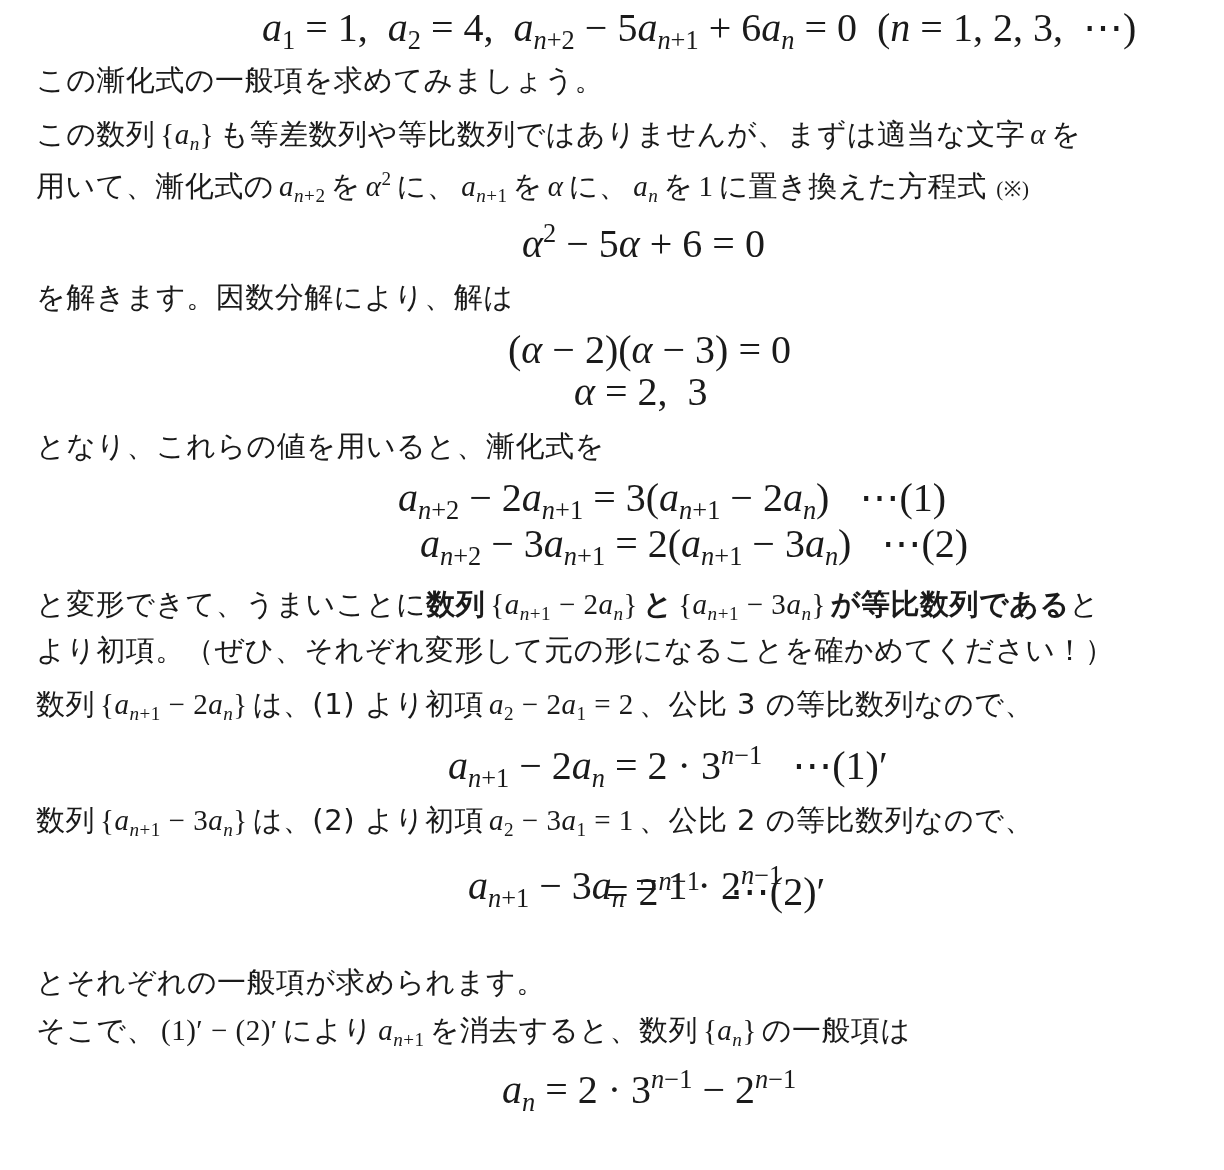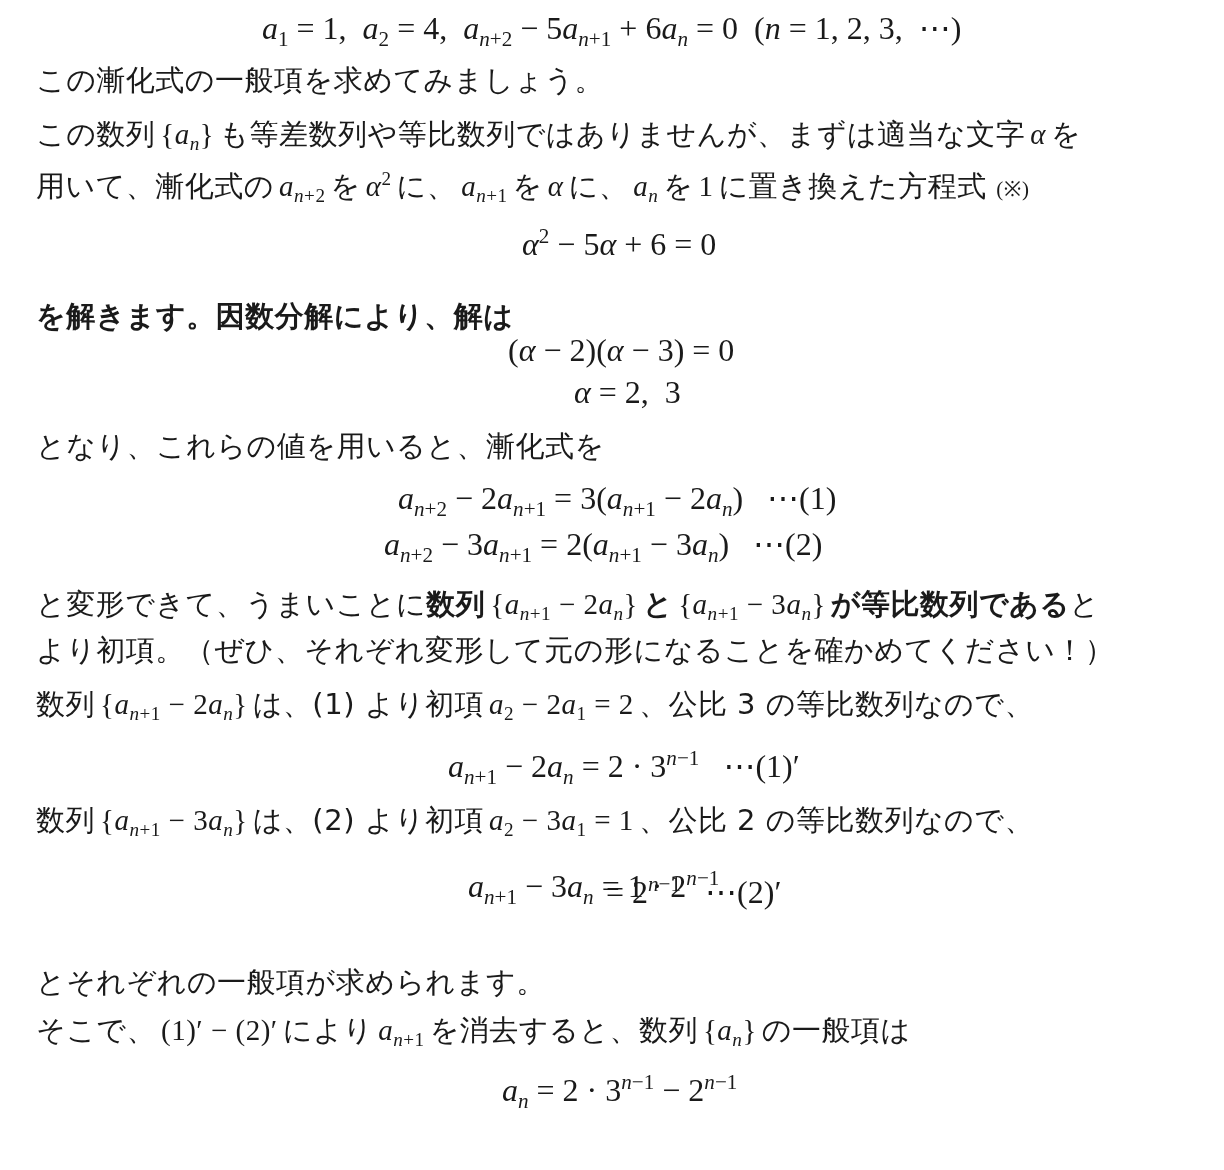--- a/index.html
+++ b/index.html
@@ -8,21 +8,21 @@
     color: #1a1a1a;
     font-family: "DejaVu Sans", "Liberation Sans", sans-serif;
   }
   .line {
     position: absolute; left: 36px; white-space: nowrap;
     font-size: 29px; line-height: 40px; letter-spacing: 0.5px;
   }
   .eq {
     position: absolute; white-space: nowrap;
     font-family: "Liberation Serif", "DejaVu Serif", serif;
-    font-size: 32px; line-height: 40px;
+    font-size: 40px; line-height: 40px;
   }
   .m { font-family: "Liberation Serif", "DejaVu Serif", serif; font-size: 29px; padding: 0 5px; }
   .i { font-style: italic; }
   sub { font-size: 0.66em; vertical-align: -0.32em; line-height: 0; }
   sup { font-size: 0.66em; vertical-align: 0.55em; line-height: 0; }
   .small { font-family: "Liberation Serif", serif; font-size: 21px; }
   .bold { font-weight: bold; }
 </style>
 </head>
 <body>
@@ -38,35 +38,35 @@
 </div>
 
 <div class="line" style="top:166px;">
   <span>用いて、漸化式の</span><span class="m"><span class="i">a</span><sub><span class="i">n</span>+2</sub></span><span>を</span><span class="m"><span class="i">α</span><sup>2</sup></span><span>に、</span><span class="m"><span class="i">a</span><sub><span class="i">n</span>+1</sub></span><span>を</span><span class="m i">α</span><span>に、</span><span class="m"><span class="i">a</span><sub><span class="i">n</span></sub></span><span>を</span><span class="m">1</span><span>に置き換えた方程式</span> <span class="small">(※)</span>
 </div>
 
 <div class="eq" style="left:522px; top:224px;">
   <span class="i">α</span><sup>2</sup> − 5<span class="i">α</span> + 6 = 0
 </div>
 
-<div class="line" style="top:296px;font-weight:bold;">を解きます。因数分解により、解は</div>
+<div class="line" style="top:277px;">を解きます。因数分解により、解は</div>
 
 <div class="eq" style="left:508px; top:330px;">
   (<span class="i">α</span> − 2)(<span class="i">α</span> − 3) = 0
 </div>
 <div class="eq" style="left:574px; top:372px;">
   <span class="i">α</span> = 2,&nbsp; 3
 </div>
 
 <div class="line" style="top:426px;">となり、これらの値を用いると、漸化式を</div>
 
 <div class="eq" style="left:398px; top:478px;">
   <span class="i">a</span><sub><span class="i">n</span>+2</sub> − 2<span class="i">a</span><sub><span class="i">n</span>+1</sub> = 3(<span class="i">a</span><sub><span class="i">n</span>+1</sub> − 2<span class="i">a</span><sub><span class="i">n</span></sub>)&nbsp;&nbsp; ⋯(1)
 </div>
-<div class="eq" style="left:384px; top:524px;">
+<div class="eq" style="left:420px; top:524px;">
   <span class="i">a</span><sub><span class="i">n</span>+2</sub> − 3<span class="i">a</span><sub><span class="i">n</span>+1</sub> = 2(<span class="i">a</span><sub><span class="i">n</span>+1</sub> − 3<span class="i">a</span><sub><span class="i">n</span></sub>)&nbsp;&nbsp; ⋯(2)
 </div>
 
 <div class="line" style="top:584px;">
   <span>と変形できて、うまいことに</span><span class="bold">数列</span><span class="m">{<span class="i">a</span><sub><span class="i">n</span>+1</sub> − 2<span class="i">a</span><sub><span class="i">n</span></sub>}</span><span class="bold">と</span><span class="m">{<span class="i">a</span><sub><span class="i">n</span>+1</sub> − 3<span class="i">a</span><sub><span class="i">n</span></sub>}</span><span class="bold">が等比数列である</span><span>と</span>
 </div>
 
 <div class="line" style="top:630px;">より初項。（ぜひ、それぞれ変形して元の形になることを確かめてください！）</div>
 
 <div class="line" style="top:684px;">

